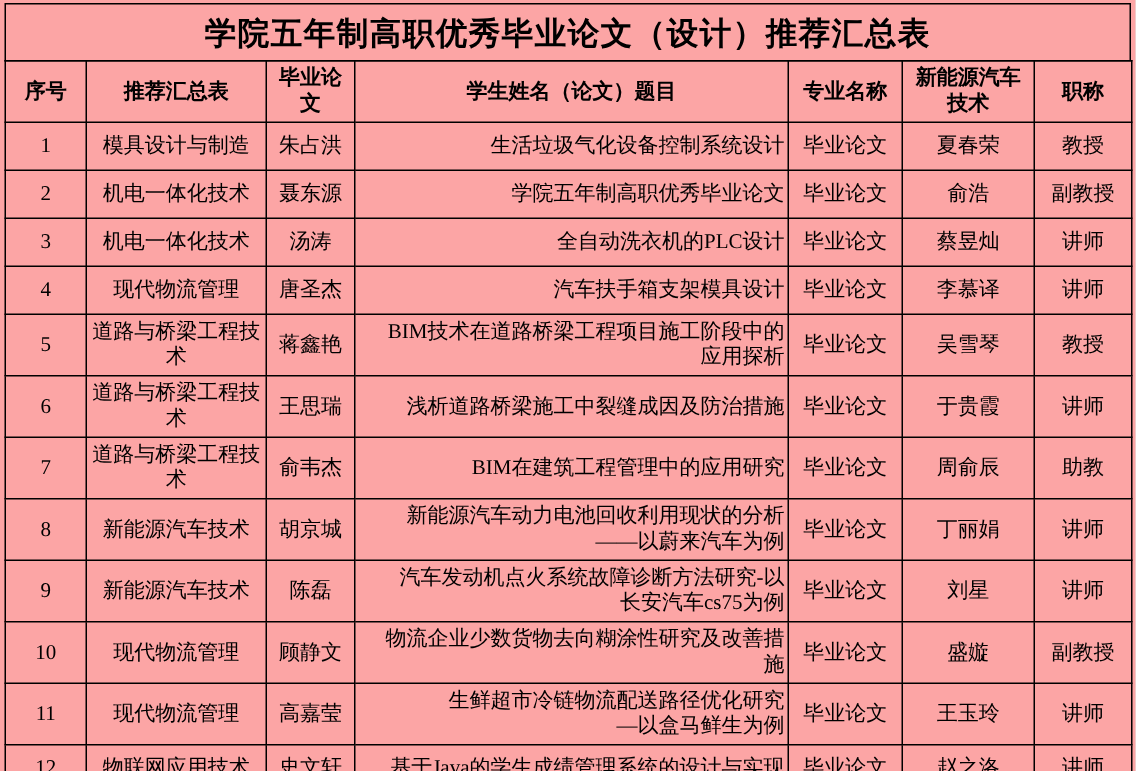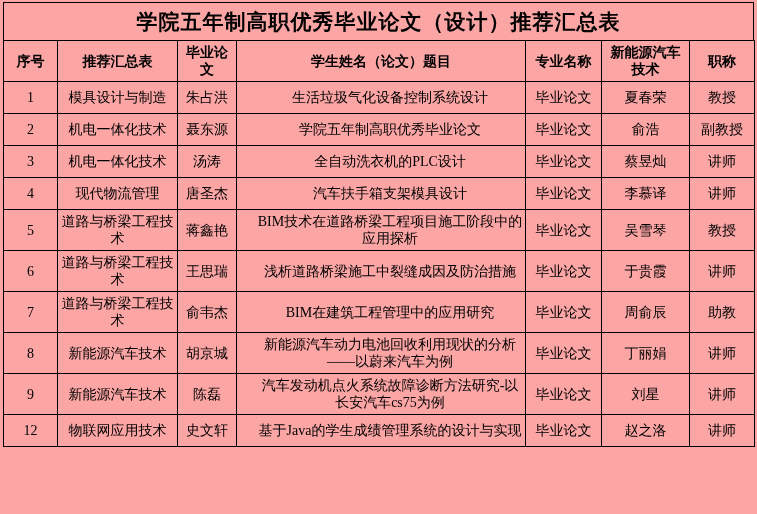--- a/index.html
+++ b/index.html
@@ -39,21 +39,21 @@
     overflow: hidden;
     word-break: break-all;
   }
   .doc-table th {
     font-weight: bold;
     height: 30px;
     font-size: 14px;
   }
   .doc-table td { height: 25px; }
   .doc-table td.col-3 {
-    text-align: center;
+    text-align: right;
     padding-left: 20px;
     white-space: pre-line;
   }
   col.c0 { width: 54px; }
   col.c1 { width: 120px; }
   col.c2 { width: 59px; }
   col.c3 { width: 289px; }
   col.c4 { width: 76px; }
   col.c5 { width: 88px; }
   col.c6 { width: 65px; }
@@ -160,20 +160,39 @@
         <tr>
           <td class="col-0">9</td>
           <td class="col-1">新能源汽车技术</td>
           <td class="col-2">陈磊</td>
           <td class="col-3">汽车发动机点火系统故障诊断方法研究-以长安汽车cs75为例</td>
           <td class="col-4">毕业论文</td>
           <td class="col-5">刘星</td>
           <td class="col-6">讲师</td>
         </tr>
         <tr>
+          <td class="col-0">10</td>
+          <td class="col-1">现代物流管理</td>
+          <td class="col-2">顾静文</td>
+          <td class="col-3">物流企业少数货物去向糊涂性研究及改善措施</td>
+          <td class="col-4">毕业论文</td>
+          <td class="col-5">盛嫙</td>
+          <td class="col-6">副教授</td>
+        </tr>
+        <tr>
+          <td class="col-0">11</td>
+          <td class="col-1">现代物流管理</td>
+          <td class="col-2">高嘉莹</td>
+          <td class="col-3">生鲜超市冷链物流配送路径优化研究
+—以盒马鲜生为例</td>
+          <td class="col-4">毕业论文</td>
+          <td class="col-5">王玉玲</td>
+          <td class="col-6">讲师</td>
+        </tr>
+        <tr>
           <td class="col-0">12</td>
           <td class="col-1">物联网应用技术</td>
           <td class="col-2">史文轩</td>
           <td class="col-3">基于Java的学生成绩管理系统的设计与实现</td>
           <td class="col-4">毕业论文</td>
           <td class="col-5">赵之洛</td>
           <td class="col-6">讲师</td>
         </tr>
       </tbody>
   </table>

